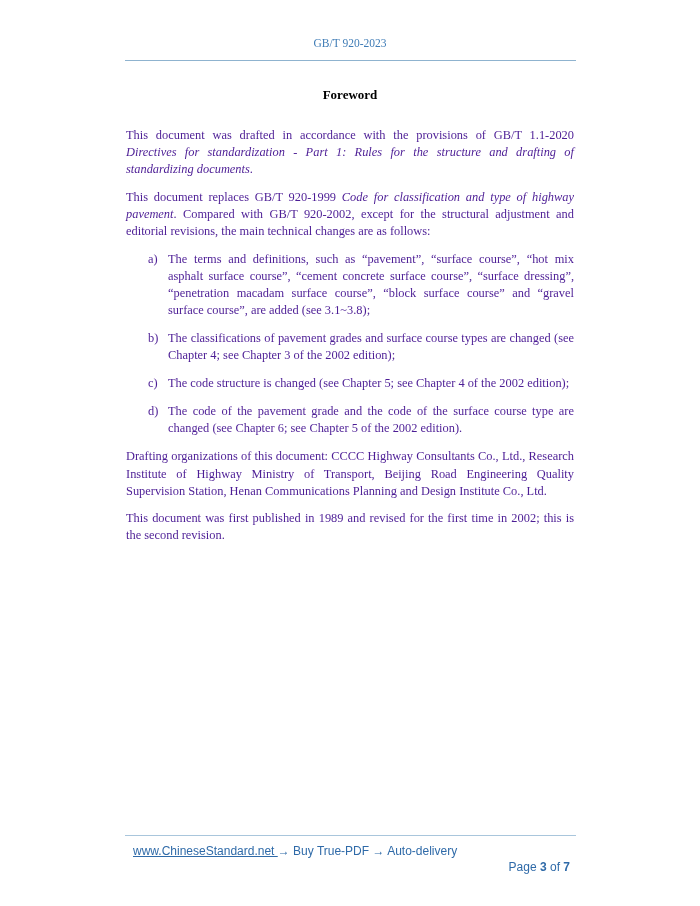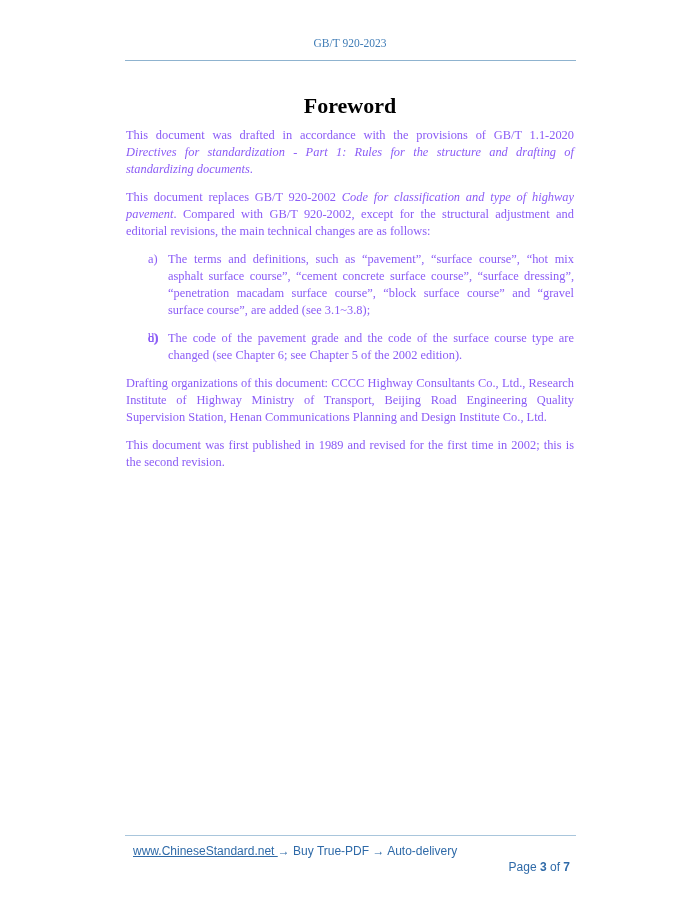--- a/index.html
+++ b/index.html
@@ -1,24 +1,24 @@
 <!DOCTYPE html>
 <html><head>
   <meta charset="utf-8">
   <style>
     html, body { margin: 0; padding: 0; background: #ffffff; }
     body { width: 700px; height: 906px; position: relative; overflow: hidden; }
     .page { position: absolute; left: 0; top: 0; width: 700px; height: 906px; background: #fff; }
     .hdr { position: absolute; left: 0; width: 700px; top: 37px; text-align: center;
       font-family: "Liberation Serif", serif; font-size: 11.5px; color: #3f7cb6; }
     .hdr-rule { position: absolute; left: 125px; width: 451px; top: 60px; height: 0; border-top: 1px solid #8fb3cf; }
-    .title { position: absolute; left: 0; width: 700px; top: 93px; text-align: center;
-      font-family: "Liberation Serif", serif; font-weight: bold; font-size: 22px; color: #000; }
+    .title { position: absolute; left: 0; width: 700px; top: 87px; text-align: center;
+      font-family: "Liberation Serif", serif; font-weight: bold; font-size: 13px; color: #000; }
     .body { position: absolute; left: 126px; width: 448px; top: 127px;
-      font-family: "Liberation Serif", serif; font-size: 12.4px; line-height: 17.1px; color: #8b5cf6; }
+      font-family: "Liberation Serif", serif; font-size: 12.4px; line-height: 17.1px; color: #4c1d95; }
     .body p { margin: 0 0 10.5px 0; text-align: justify; }
     .body i { font-style: italic; }
     .list { margin: 0 0 10px 0; padding: 0; list-style: none; }
     .list li { position: relative; padding-left: 42px; margin-bottom: 11px; text-align: justify; }
     .list .mk { position: absolute; left: 22px; top: 0; }
     .ftr-rule { position: absolute; left: 125px; width: 451px; top: 835px; border-top: 1px solid #a9c6dc; }
     .ftr { position: absolute; left: 133px; width: 437px; top: 844px; font-family: "Liberation Sans", sans-serif;
       font-size: 12px; color: #2f6aa8; }
     .ftr a { color: #2f6aa8; text-decoration: underline; }
     .ftr .pg { position: absolute; right: 0; top: 16px; }
@@ -28,26 +28,26 @@
 <body>
 
 <div class="page">
   <div class="hdr">GB/T 920-2023</div>
   <div class="hdr-rule"></div>
 
   <div class="title">Foreword</div>
 
   <div class="body">
     <p><span>This document was drafted in accordance with the provisions of GB/T 1.1-2020 </span><i>Directives for standardization - Part 1: Rules for the structure and drafting of standardizing documents</i><span>.</span></p>
-    <p><span>This document replaces GB/T 920-2002 </span><i>Code for classification and type of highway pavement</i><span>. Compared with GB/T 920-2002, except for the structural adjustment and editorial revisions, the main technical changes are as follows:</span></p>
+    <p><span>This document replaces GB/T 920-1999 </span><i>Code for classification and type of highway pavement</i><span>. Compared with GB/T 920-2002, except for the structural adjustment and editorial revisions, the main technical changes are as follows:</span></p>
 
     <ul class="list">
       <li><span class="mk">a)</span><span>The terms and definitions, such as “pavement”, “surface course”, “hot mix asphalt surface course”, “cement concrete surface course”, “surface dressing”, “penetration macadam surface course”, “block surface course” and “gravel surface course”, are added (see 3.1~3.8);</span></li>
-      <li><span class="mk">b)</span></li>
-      <li><span class="mk">c)</span></li>
+      <li><span class="mk">b)</span><span>The classifications of pavement grades and surface course types are changed (see Chapter 4; see Chapter 3 of the 2002 edition);</span></li>
+      <li><span class="mk">c)</span><span>The code structure is changed (see Chapter 5; see Chapter 4 of the 2002 edition);</span></li>
       <li><span class="mk">d)</span><span>The code of the pavement grade and the code of the surface course type are changed (see Chapter 6; see Chapter 5 of the 2002 edition).</span></li>
     </ul>
 
     <p>Drafting organizations of this document: CCCC Highway Consultants Co., Ltd., Research Institute of Highway Ministry of Transport, Beijing Road Engineering Quality Supervision Station, Henan Communications Planning and Design Institute Co., Ltd.</p>
     <p>This document was first published in 1989 and revised for the first time in 2002; this is the second revision.</p>
   </div>
 
   <div class="ftr-rule"></div>
   <div class="ftr">
     <a>www.ChineseStandard.net </a><span> → </span><span>Buy True-PDF</span><span> → </span><span>Auto-delivery</span>

